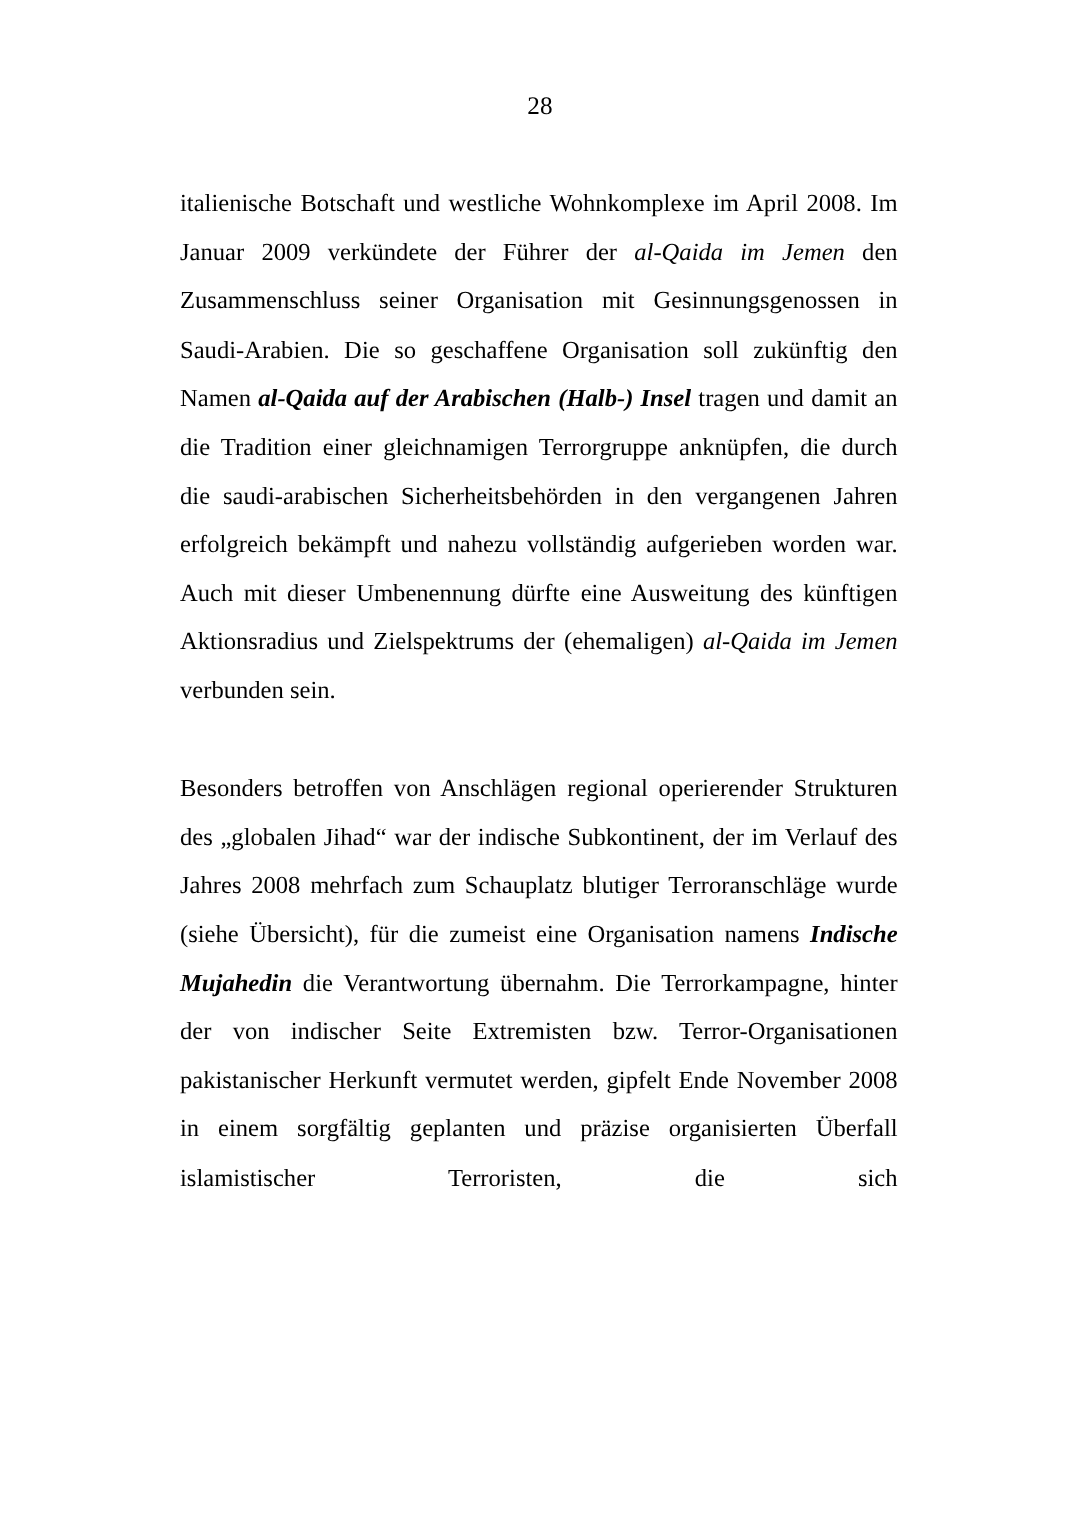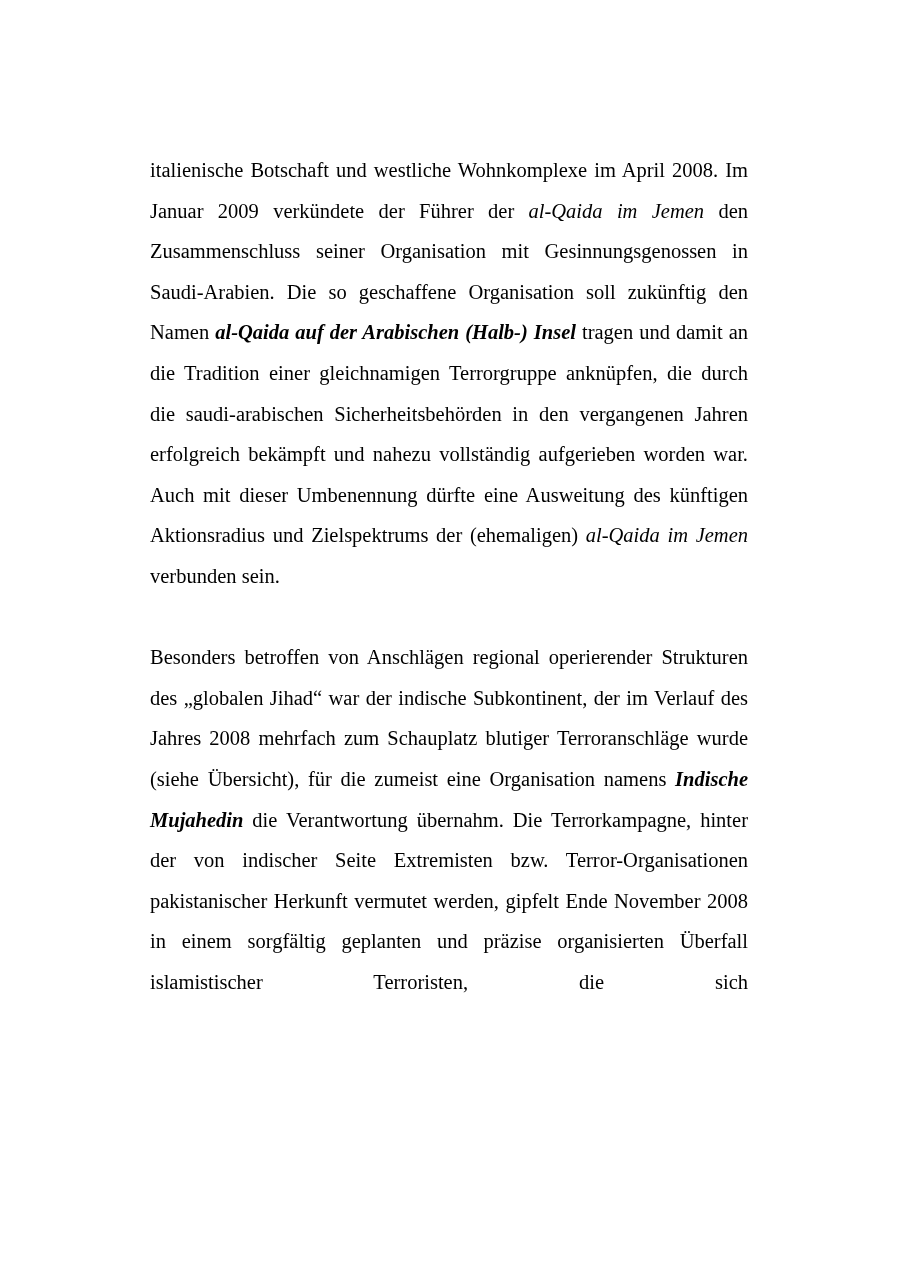--- a/index.html
+++ b/index.html
@@ -60,20 +60,21 @@
     content: "";
     display: inline-block;
     width: 100%;
   }
 </style>
 </head>
 <body>
 
 <div class="page">
 
+  <div class="page-number">28</div>
 
   <div class="body-text">
 
     <p class="para">
       <span>italienische Botschaft und westliche Wohnkomplexe im April 2008. Im Januar 2009 verkündete der Führer der </span><span class="it">al-Qaida im Jemen</span><span> den Zusammenschluss seiner Organisation mit Gesinnungsgenossen in Saudi-Arabien. Die so geschaffene Organisation soll zukünftig den Namen </span><span class="bi">al-Qaida auf der Arabischen (Halb-) Insel</span><span> tragen und damit an die Tradition einer gleichnamigen Terrorgruppe anknüpfen, die durch die saudi-arabischen Sicherheitsbehörden in den vergangenen Jahren erfolgreich bekämpft und nahezu vollständig aufgerieben worden war. Auch mit dieser Umbenennung dürfte eine Ausweitung des künftigen Aktionsradius und Zielspektrums der (ehemaligen) </span><span class="it">al-Qaida im Jemen</span><span> verbunden sein.</span>
     </p>
 
     <p class="para force-justify">
       <span>Besonders betroffen von Anschlägen regional operierender Strukturen des „globalen Jihad“ war der indische Subkontinent, der im Verlauf des Jahres 2008 mehrfach zum Schauplatz blutiger Terroranschläge wurde (siehe Übersicht), für die zumeist eine Organisation namens </span><span class="bi">Indische Mujahedin</span><span> die Verantwortung übernahm. Die Terrorkampagne, hinter der von indischer Seite Extremisten bzw. Terror-Organisationen pakistanischer Herkunft vermutet werden, gipfelt Ende November 2008 in einem sorgfältig geplanten und präzise organisierten Überfall islamistischer Terroristen, die sich</span>
     </p>

